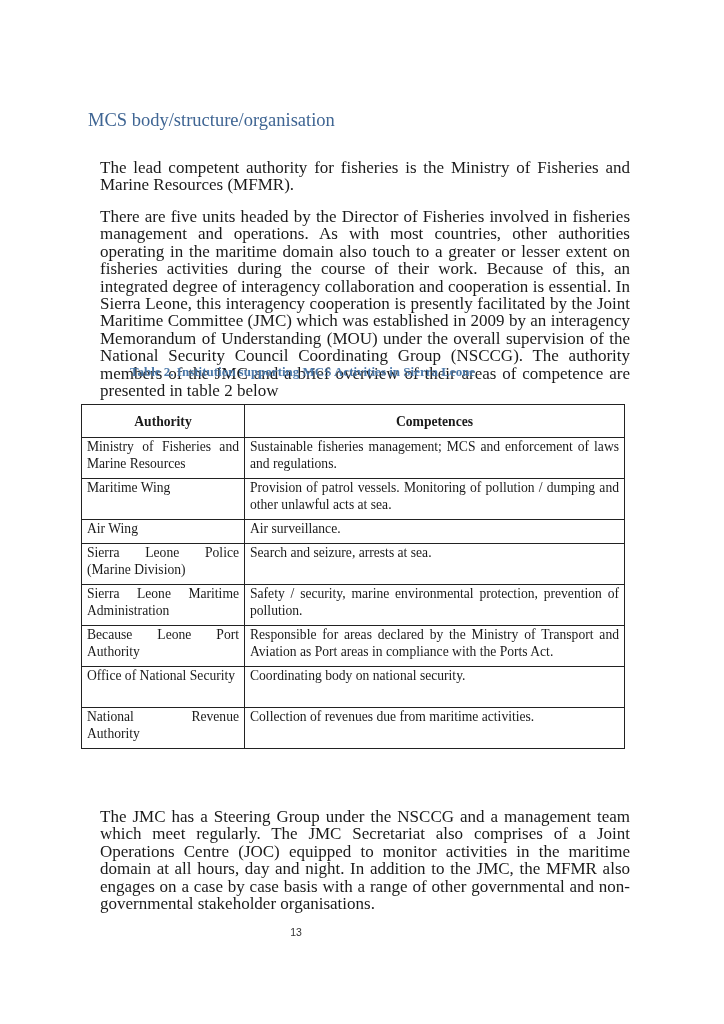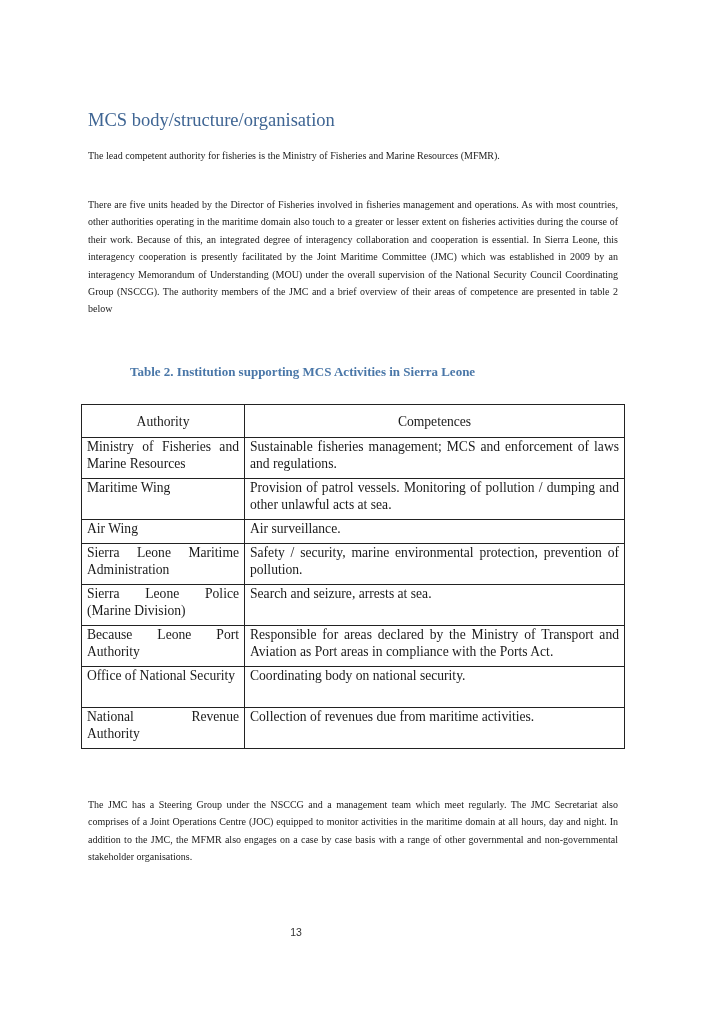--- a/index.html
+++ b/index.html
@@ -8,37 +8,37 @@
     font-family: "Liberation Serif", "DejaVu Serif", serif; color: #1a1a1a;
     overflow: hidden;
   }
   .page { position: absolute; left: 0; top: 0; width: 724px; height: 1024px; }
   .heading {
     position: absolute; left: 88px; top: 110px;
     font-size: 18.5px; font-weight: normal; color: #3f6593; margin: 0;
   }
   .para {
     position: absolute; left: 88px; width: 530px;
-    font-size: 10px; line-height: 17.4px; text-align: justify; margin: 0;
+    font-size: 17px; line-height: 17.4px; text-align: justify; margin: 12px;
   }
   #p1 { top: 147px; }
   #p2 { top: 196px; }
   #p3 { top: 796px; }
   .caption {
     position: absolute; left: 130px; top: 364px;
     font-size: 13px; font-weight: bold; color: #4a77a8; margin: 0;
   }
   table.inst {
     position: absolute; left: 81px; top: 404px; width: 544px;
     border-collapse: collapse; font-size: 13.6px; line-height: 17px;
   }
   table.inst th, table.inst td {
     border: 1.4px solid #222; vertical-align: top; padding: 0 5px;
   }
-  table.inst th { height: 32px; vertical-align: middle; font-weight: normal; text-align: center; }
+  table.inst th { height: 32px; vertical-align: middle; font-weight: bold; text-align: center; }
   table.inst td.auth { width: 152px; text-align: justify; text-align-last: left; }
   table.inst td.comp { text-align: justify; text-align-last: left; }
   tr.h2 td { height: 40px; padding-top: 0px; }
   tr.h1 td { height: 23px; }
   .pagenum {
     position: absolute; left: 0; width: 592px; top: 926px; text-align: center;
     font-family: "Liberation Sans", "DejaVu Sans", sans-serif; font-size: 10.5px; color: #333;
   }
 </style>
 </head>
@@ -66,26 +66,26 @@
       </tr>
       <tr class="h2">
         <td class="auth">Maritime Wing</td>
         <td class="comp">Provision of patrol vessels. Monitoring of pollution / dumping and other unlawful acts at sea.</td>
       </tr>
       <tr class="h1">
         <td class="auth">Air Wing</td>
         <td class="comp">Air surveillance.</td>
       </tr>
       <tr class="h2">
+        <td class="auth">Sierra Leone Police (Marine Division)</td>
+        <td class="comp">Search and seizure, arrests at sea.</td>
+      </tr>
+      <tr class="h2">
         <td class="auth">Sierra Leone Maritime Administration</td>
         <td class="comp">Safety / security, marine environmental protection, prevention of pollution.</td>
-      </tr>
-      <tr class="h2">
-        <td class="auth">Sierra Leone Police (Marine Division)</td>
-        <td class="comp">Search and seizure, arrests at sea.</td>
       </tr>
       <tr class="h2">
         <td class="auth">Because Leone Port Authority</td>
         <td class="comp">Responsible for areas declared by the Ministry of Transport and Aviation as Port areas in compliance with the Ports Act.</td>
       </tr>
       <tr class="h2">
         <td class="auth">Office of National Security</td>
         <td class="comp">Coordinating body on national security.</td>
       </tr>
       <tr class="h2">

